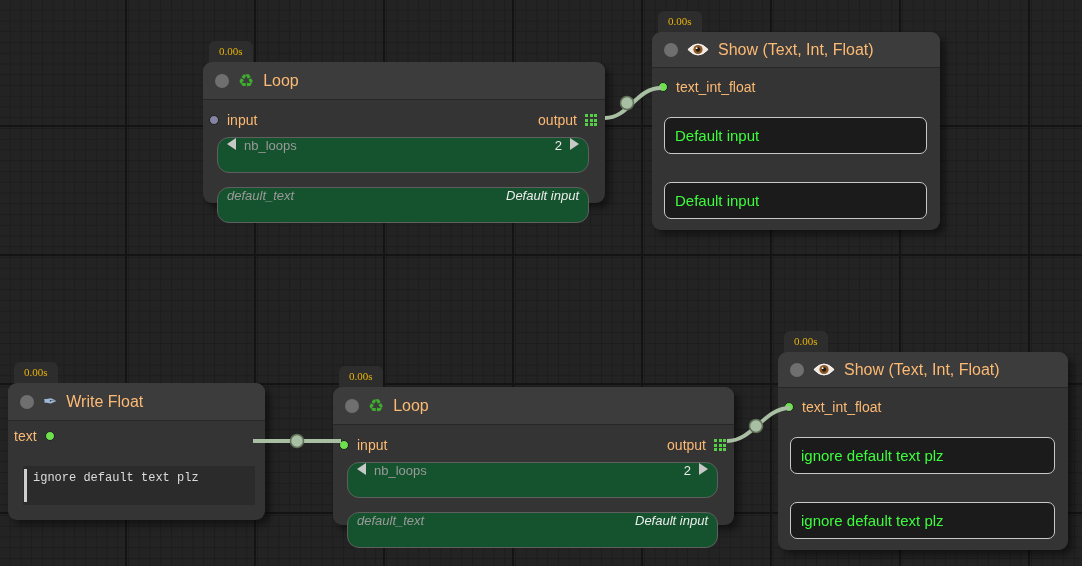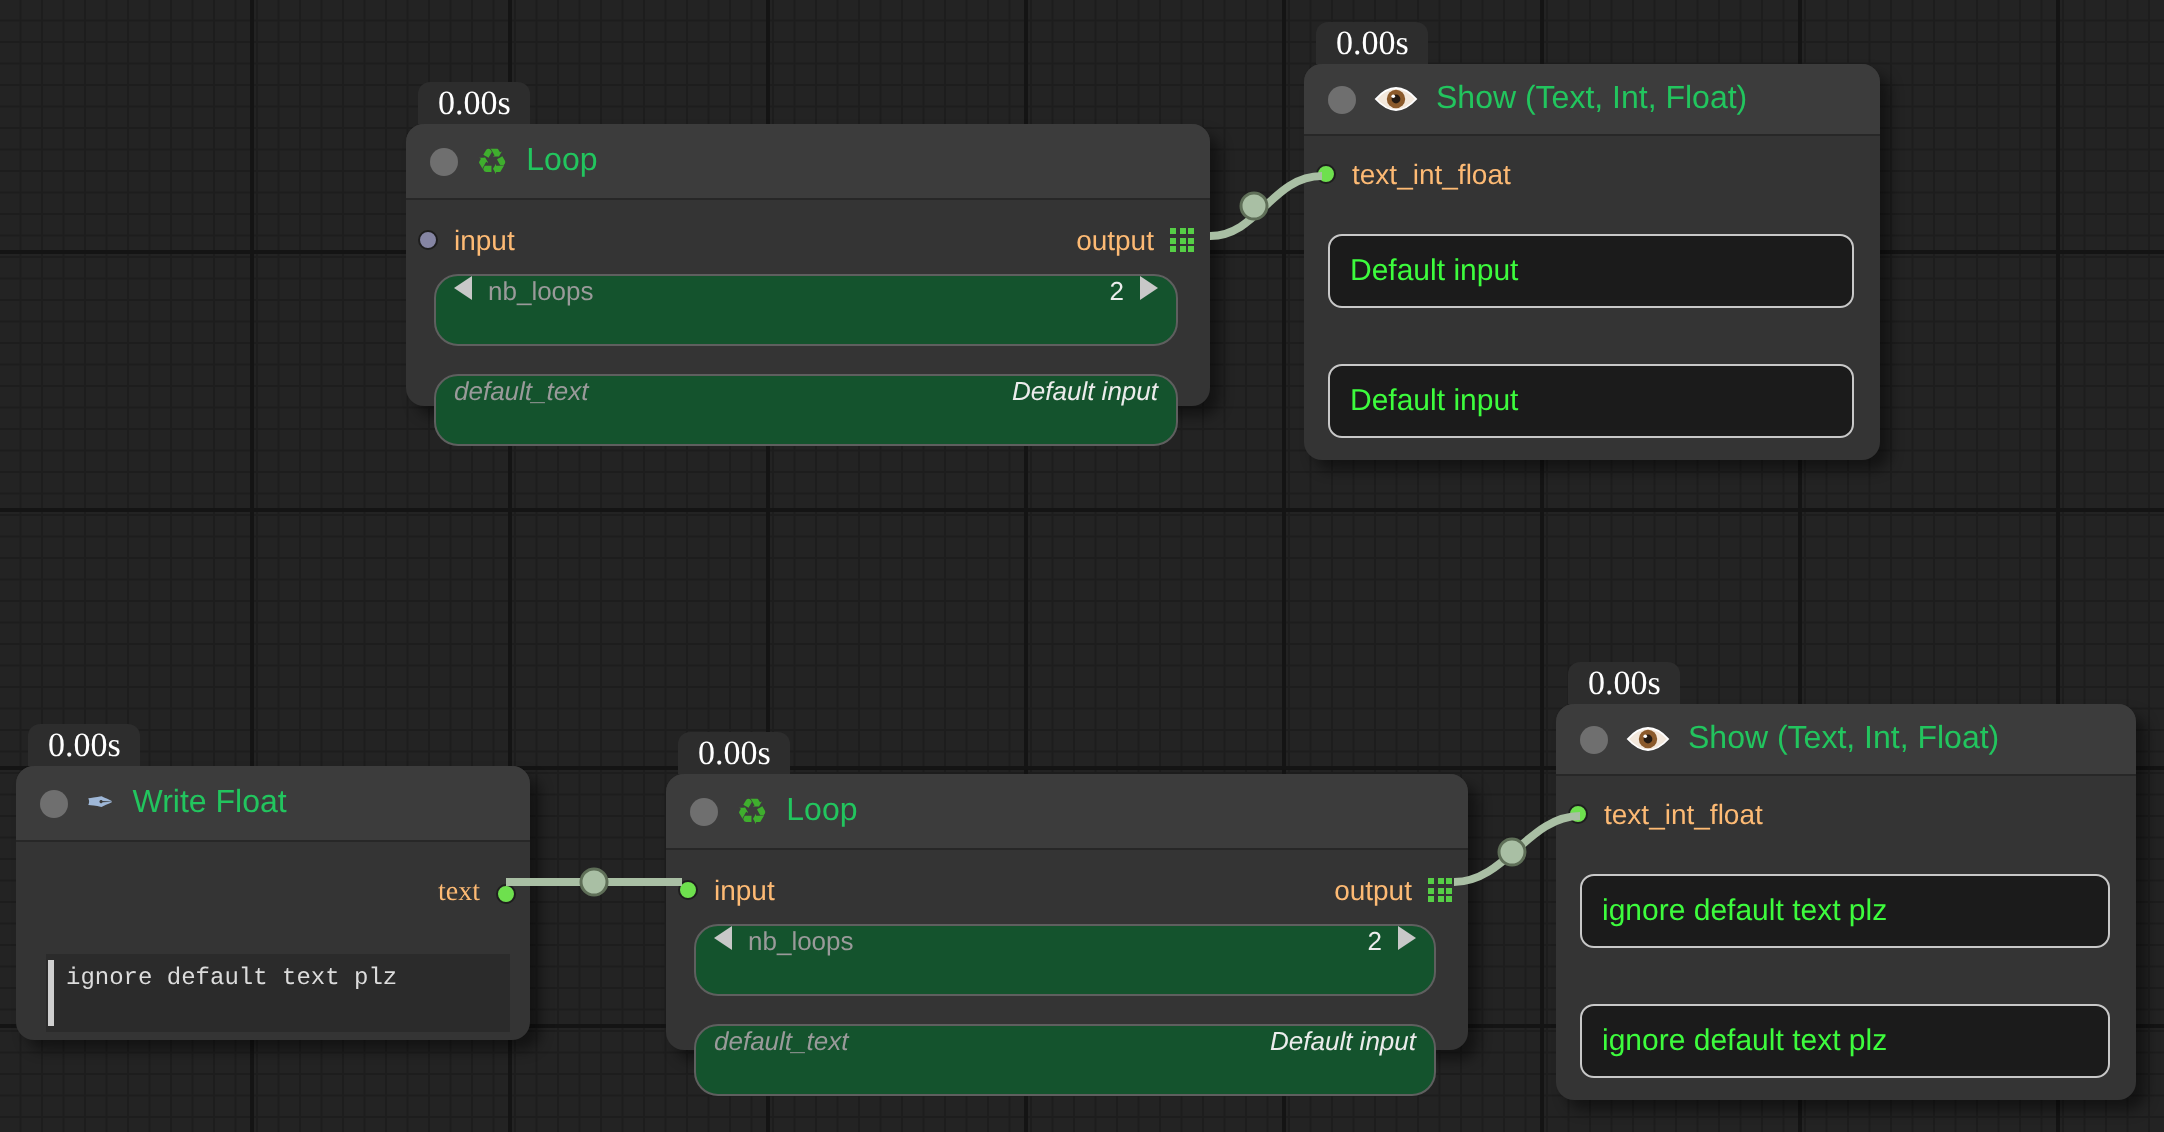--- a/index.html
+++ b/index.html
@@ -26,36 +26,36 @@
   .wire-dot{fill:#a9bfa4;stroke:#5f6f58;stroke-width:1.5;}
   
   .node{
     position:absolute;z-index:2;
     background:#343434;border-radius:9px;
     box-shadow:5px 5px 7px rgba(0,0,0,.45);
     color:#c9c9c9;
   }
   .badge{
     position:absolute;top:-21px;left:6px;height:21px;line-height:21px;
-    background:#2d2d2d;color:#ffffff;
-    font-family:"Liberation Serif",serif;font-size:17px;
+    background:#2d2d2d;color:#eab308;
+    font-family:"Liberation Serif",serif;font-size:11px;
     padding:0 10px;border-radius:6px 6px 0 0;
   }
   .node-header{
     height:38px;display:flex;align-items:center;gap:9px;
     background:#3c3c3c;border-radius:9px 9px 0 0;
     border-bottom:1px solid #272727;
     padding:0 12px;box-sizing:border-box;
   }
   .show .node-header{height:36px;}
   .collapse-dot{width:14px;height:14px;border-radius:50%;background:#6f6f6f;flex:0 0 auto;}
   .hdr-icon{font-size:18px;line-height:18px;flex:0 0 auto;}
   .recycle{color:#3fae2e;}
   .pen{color:#9fb8d8;font-size:17px;}
-  .node-title{font-size:16px;color:#22c55e;white-space:nowrap;}
+  .node-title{font-size:16px;color:#fdba74;white-space:nowrap;}
   
   .slot-row{display:flex;align-items:center;gap:8px;padding:0 6px;position:relative;}
   .slot-dot{width:10px;height:10px;border-radius:50%;flex:0 0 auto;box-sizing:border-box;}
   .slot-dot.green{background:#6ee04e;border:1px solid #1e1e1e;}
   .slot-dot.gray{background:#8585a3;border:1px solid #1e1e1e;}
   .slot-label{font-size:14px;color:#fdba74;white-space:nowrap;}
   .spacer{flex:1 1 auto;}
   .grid-icon{display:grid;grid-template-columns:repeat(3,3px);grid-auto-rows:3px;gap:1.5px;flex:0 0 auto;margin-right:2px;}
   .grid-icon i{background:#56cf46;display:block;}
   
@@ -78,21 +78,21 @@
   .show .slot-row{margin-top:6px;height:26px;}
   .show-box{
     margin:0 13px 0 12px;height:37px;border:1.5px solid #c8c8c8;border-radius:7px;
     background:#1b1b1b;display:flex;align-items:center;
     padding:0 10px;box-sizing:border-box;
     font-size:15px;color:#3dfc3d;white-space:nowrap;overflow:hidden;
   }
   .show-box.first{margin-top:17px;}
   .show-box.second{margin-top:28px;}
   
-  .wt .slot-row{margin-top:16px;height:20px;justify-content:flex-end;padding-right:7px;font-family:Liberation Serif, serif;}
+  .wt .slot-row{margin-top:5px;height:20px;justify-content:flex-start;padding-right:7px;}
   .wt-textarea{
     position:relative;margin:20px 10px 0 15px;height:39px;background:#2b2b2b;
     font-family:"Liberation Mono",monospace;font-size:12px;color:#dcdcdc;
     padding:5px 4px 0 10px;box-sizing:border-box;white-space:nowrap;overflow:hidden;
   }
   .wt-caret{position:absolute;left:1px;top:3px;bottom:3px;width:3px;background:#cfcfcf;}
   
   #loop-top{left:203px;top:62px;width:402px;height:141px;}
   #show-top{left:652px;top:32px;width:288px;height:198px;}
   #write-text{left:8px;top:383px;width:257px;height:137px;}

